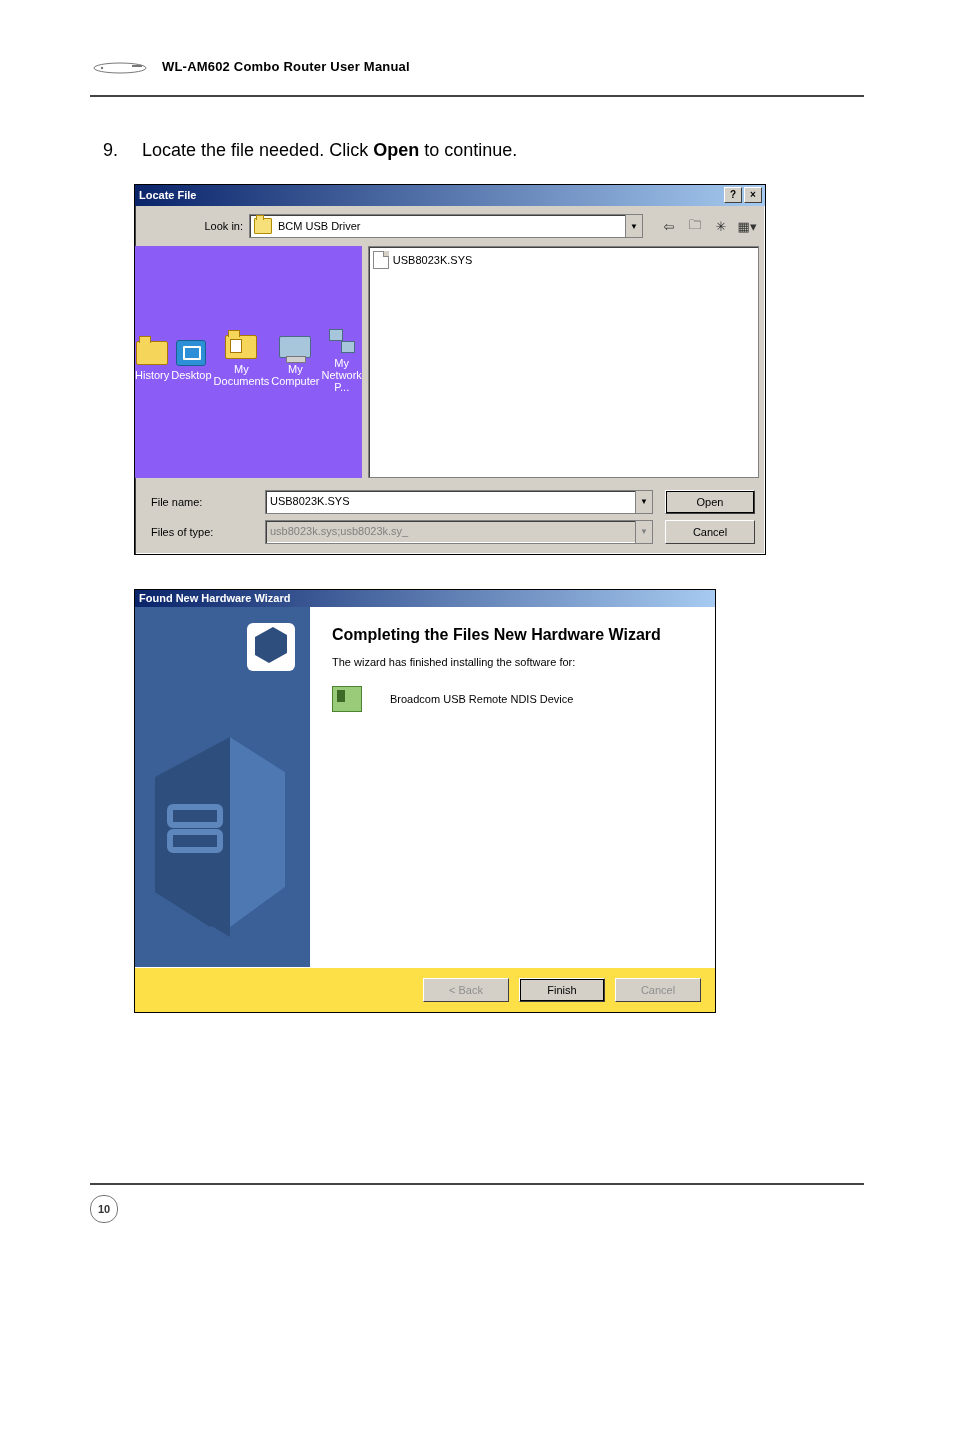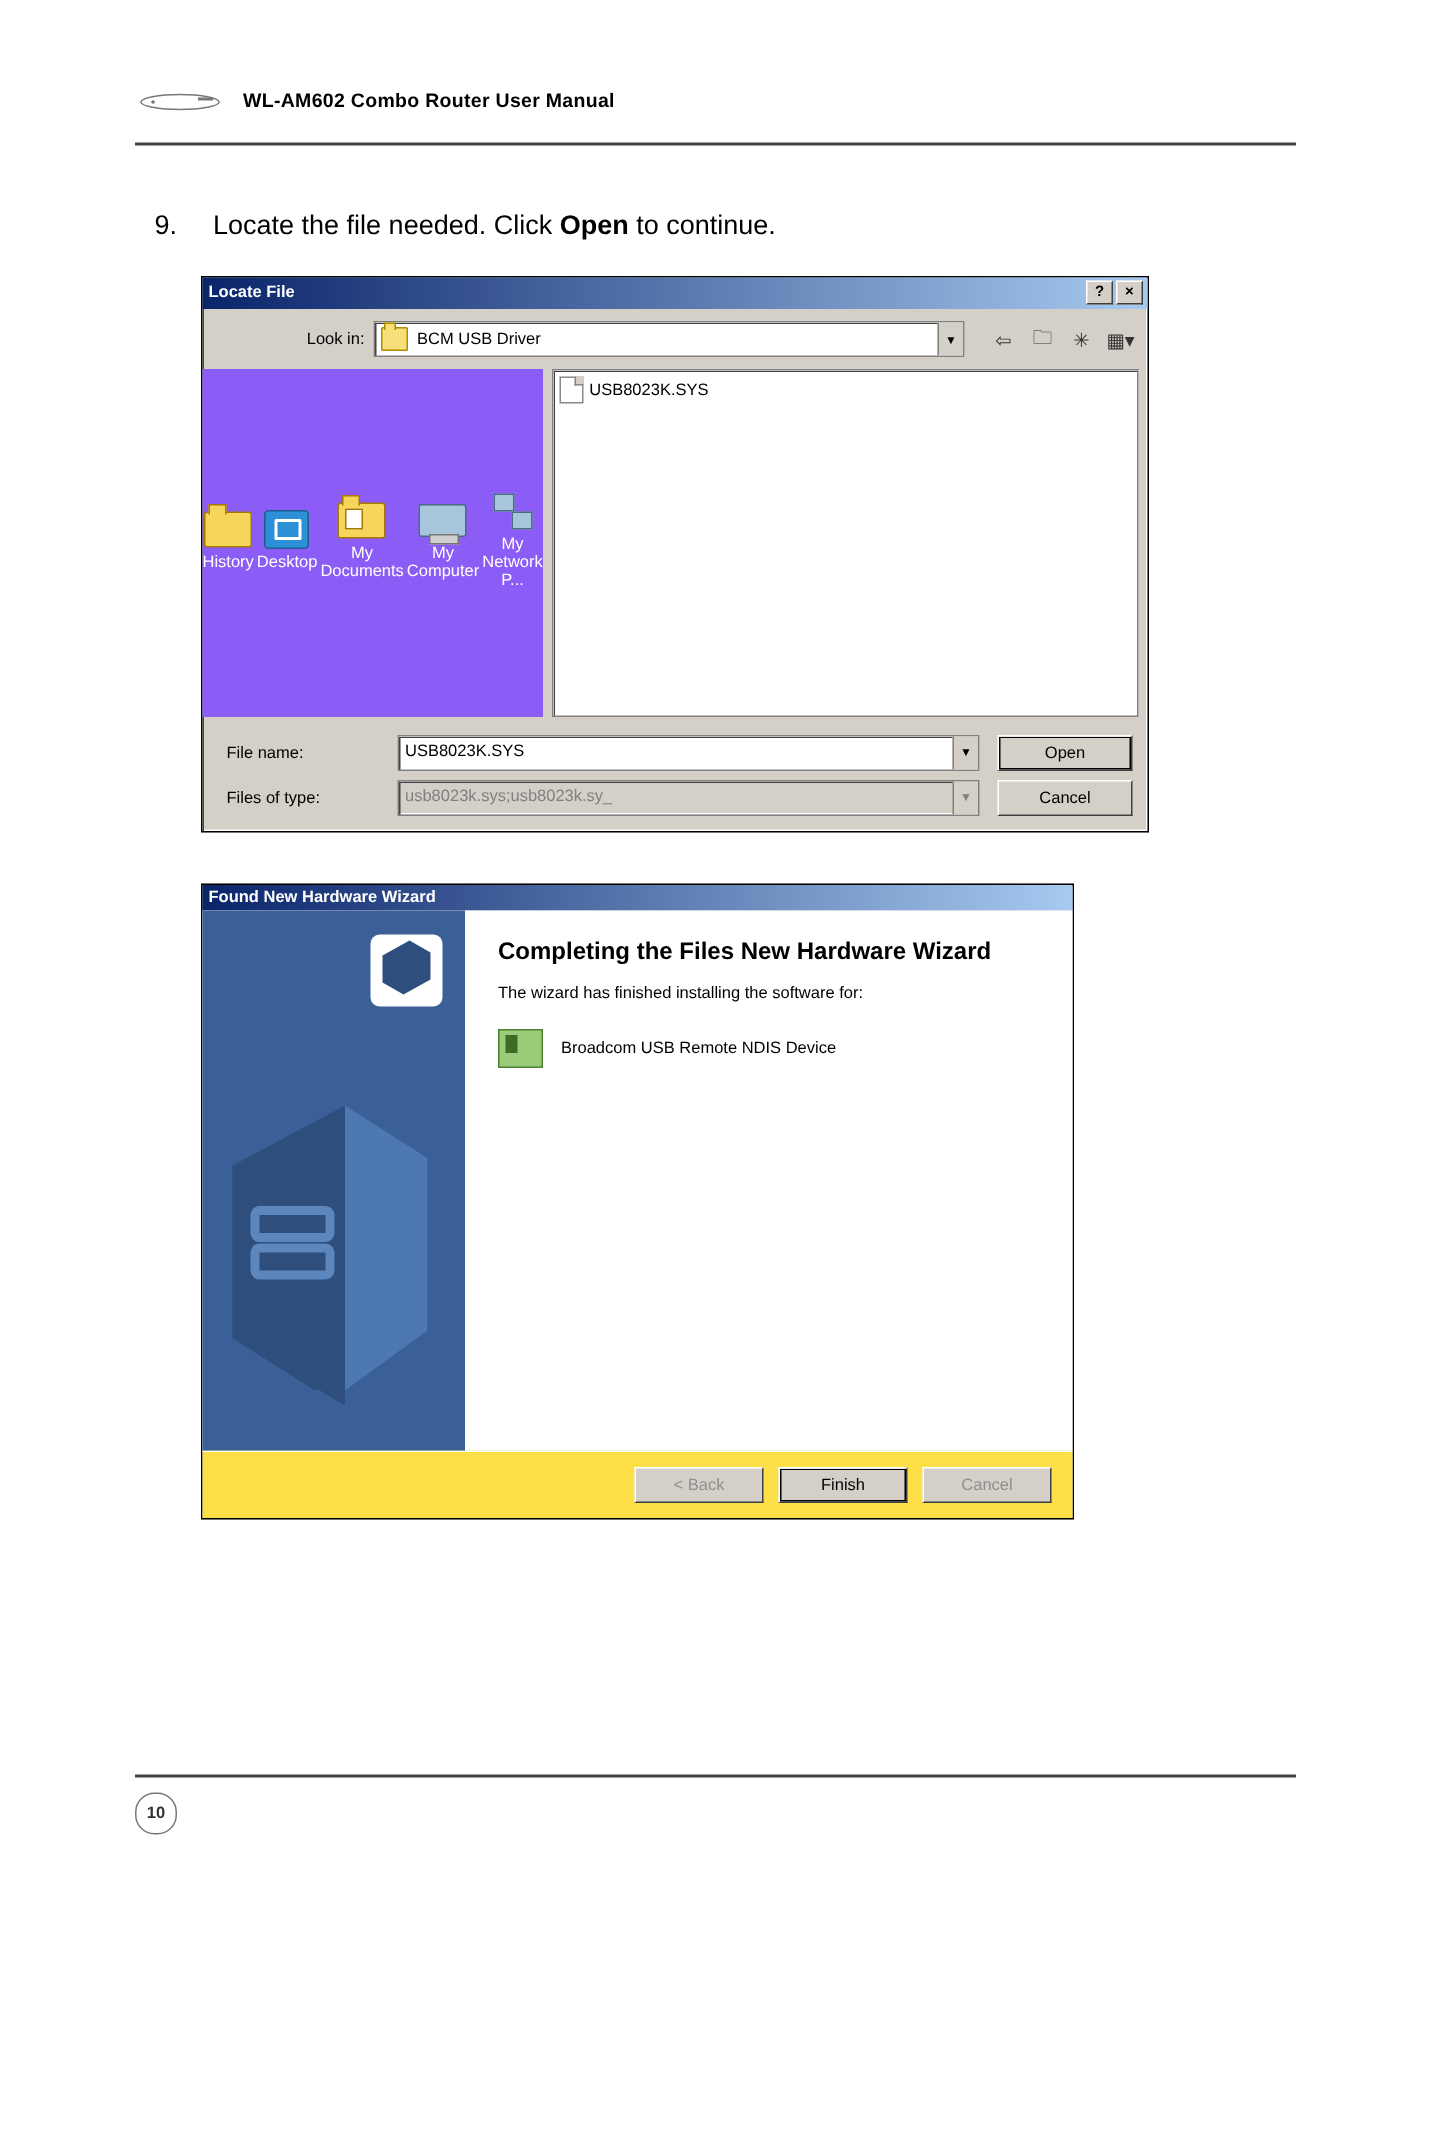--- a/index.html
+++ b/index.html
@@ -191,21 +191,21 @@
     width:580px;
   }
   .wiz-body { display:flex; background:#fff; }
   .wiz-side {
     flex:0 0 175px;background:#3a6097;position:relative;overflow:hidden;height:360px;
   }
   .wiz-side svg{position:absolute;inset:0;}
   .wiz-main { flex:1 1 auto; padding:18px 22px 10px; display:flex;flex-direction:column; }
   .wiz-h { font-size:16px; font-weight:bold; line-height:1.3; margin-bottom:10px;}
   .wiz-sub { font-size:11px; margin-bottom:18px;}
-  .devrow { display:flex; align-items:center; gap:12px; font-size:11px;}
+  .devrow { display:flex; align-items:center; gap:28px; font-size:11px;}
   .devicon{width:28px;height:24px;background:#9acb78;border:1px solid #4c8330;position:relative;}
   .devicon::after{content:"";position:absolute;left:4px;top:3px;width:8px;height:12px;background:#3d6b27;}
   .wiz-closehint{ margin-top:auto; font-size:11px; padding-bottom:12px;border-bottom:1px solid #c0c0c0;}
   .wiz-btnbar {
     padding:10px 14px;
     display:flex;justify-content:flex-end;gap:10px;background:#fde047;border-top:1px solid #fff;
   }
   .wiz-btnbar .wbtn{width:84px;}
   .wbtn.disabled{color:#8f8f8f;}
   

